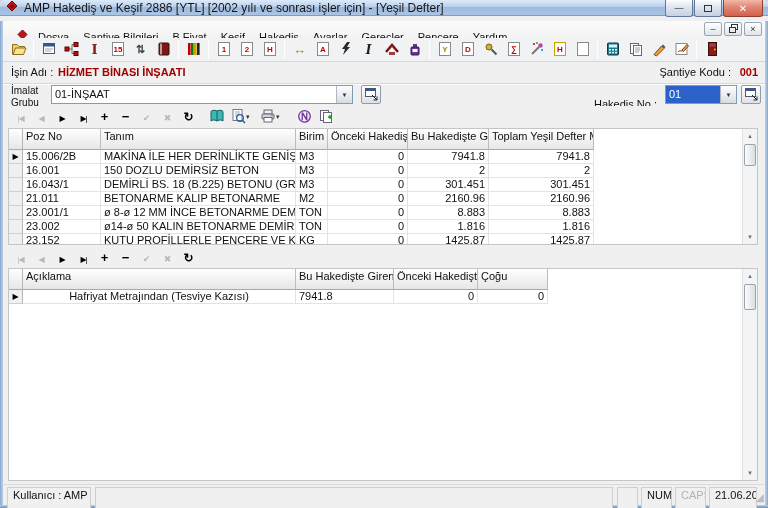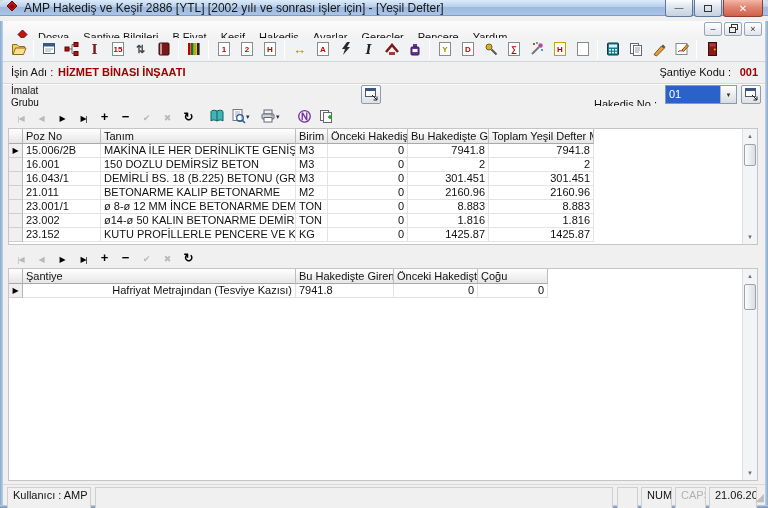--- a/index.html
+++ b/index.html
@@ -61,21 +61,21 @@
   .nbtn .g8{font-size:8px;} .nbtn .g13{font-size:13px;font-weight:bold;} .nbtn .g9{font-size:9px;}
   .nbtn .g12{font-size:12px;font-weight:bold;}
   .ndrop{width:9px;font-size:7px;color:#333;margin-left:-2px;margin-right:2px;}
   .ngap{width:7px;}
   
   .gridwrap{position:absolute;left:8px;width:750px;background:#fff;border:1px solid #c5c5c5;overflow:hidden;}
   .gridwrap.g1{top:128px;height:117px;}
   .gridwrap.g2{top:268px;height:213px;}
   .grid{position:absolute;left:0;top:0;}
   .grow{display:flex;height:14px;}
-  .grow.head{height:15px;}
+  .grow.head{height:21px;}
   .gc{border-right:1px solid #e3e3e3;border-bottom:1px solid #e3e3e3;padding:0 3px;white-space:nowrap;
       overflow:hidden;line-height:13px;background:#fff;}
   .gh{background:linear-gradient(#ffffff,#e6e6e6);border-right:1px solid #bdbdbd;border-bottom:1px solid #a9a9a9;
       padding:1px 3px;white-space:nowrap;overflow:hidden;line-height:12px;}
   .gsel{width:14px;min-width:14px;background:#f0f0f0;border-right:1px solid #b5b5b5;border-bottom:1px solid #cfcfcf;
         display:flex;align-items:center;justify-content:center;font-size:8px;color:#000;}
   .gsel.head{background:linear-gradient(#ffffff,#e6e6e6);border-bottom:1px solid #a9a9a9;}
   
   .vsb{position:absolute;top:0;right:0;bottom:0;width:15px;background:#f3f4f6;border-left:1px solid #e0e0e0;}
   .vsb .arr{position:absolute;left:0;right:0;height:14px;text-align:center;font-size:6px;color:#707070;line-height:14px;}
@@ -350,20 +350,26 @@
   <div class="formpanel">
     <div class="frow1">
       <span class="lab">İşin Adı :</span>
       <span class="val" id="isinVal" style="color: rgb(160, 0, 0);">HİZMET BİNASI İNŞAATI</span>
       <span class="sk-lab">Şantiye Kodu :</span>
       <span class="sk-val" id="skVal" style="color: rgb(160, 0, 0);">001</span>
     </div>
     <div class="hsep"></div>
     <div class="frow2">
       <span class="ig-lab">İmalat Grubu</span>
+      <div class="combo ig">
+        <span class="cval">01-İNŞAAT</span>
+        <span class="cbtn">
+            <span>▼</span>
+          </span>
+      </div>
       <span class="popbtn ig">
         <span><svg width="14" height="14">
               <rect x="1.5" y="1.5" width="10" height="8" fill="#fff" stroke="#556"></rect>
               <rect x="1.5" y="1.5" width="10" height="2.5" fill="#35578c"></rect>
               <path d="M8 8 L13 13 M13 13 h-3.5 M13 13 v-3.5" stroke="#222" fill="none"></path>
             </svg></span>
       </span>
       <span class="hk-lab">Hakediş No :</span>
       <div class="combo hk">
         <span class="cval">01</span>
@@ -556,28 +562,28 @@
       </span>
       <span class="nbtn">
         <span><span class="g12">↻</span></span>
       </span>
     </div>
 
   <div class="gridwrap g2">
     <div class="grid" id="grid2">
         <div class="grow head">
           <span class="gsel head"></span>
-          <span class="gh" style="width: 273px; min-width: 273px;">Şantiye</span>
+          <span class="gh" style="width: 273px; min-width: 273px;">Açıklama</span>
           <span class="gh" style="width: 98px; min-width: 98px;">Bu Hakedişte Giren</span>
           <span class="gh" style="width: 84px; min-width: 84px;">Önceki Hakedişten</span>
           <span class="gh" style="width: 70px; min-width: 70px;">Çoğu</span>
         </div>
         <div class="grow">
           <span class="gsel">▶</span>
-          <span class="gc" style="width: 273px; min-width: 273px; text-align: right;">Hafriyat Metrajından  (Tesviye Kazısı)</span>
+          <span class="gc" style="width: 273px; min-width: 273px; text-align: center;">Hafriyat Metrajından  (Tesviye Kazısı)</span>
           <span class="gc" style="width: 98px; min-width: 98px; text-align: left;">7941.8</span>
           <span class="gc" style="width: 84px; min-width: 84px; text-align: right;">0</span>
           <span class="gc" style="width: 70px; min-width: 70px; text-align: right;">0</span>
         </div>
       </div>
     <div class="vsb">
       <span class="arr up">▲</span>
       <span class="thumb" style="height:26px;"></span>
       <span class="arr dn">▼</span>
     </div>

